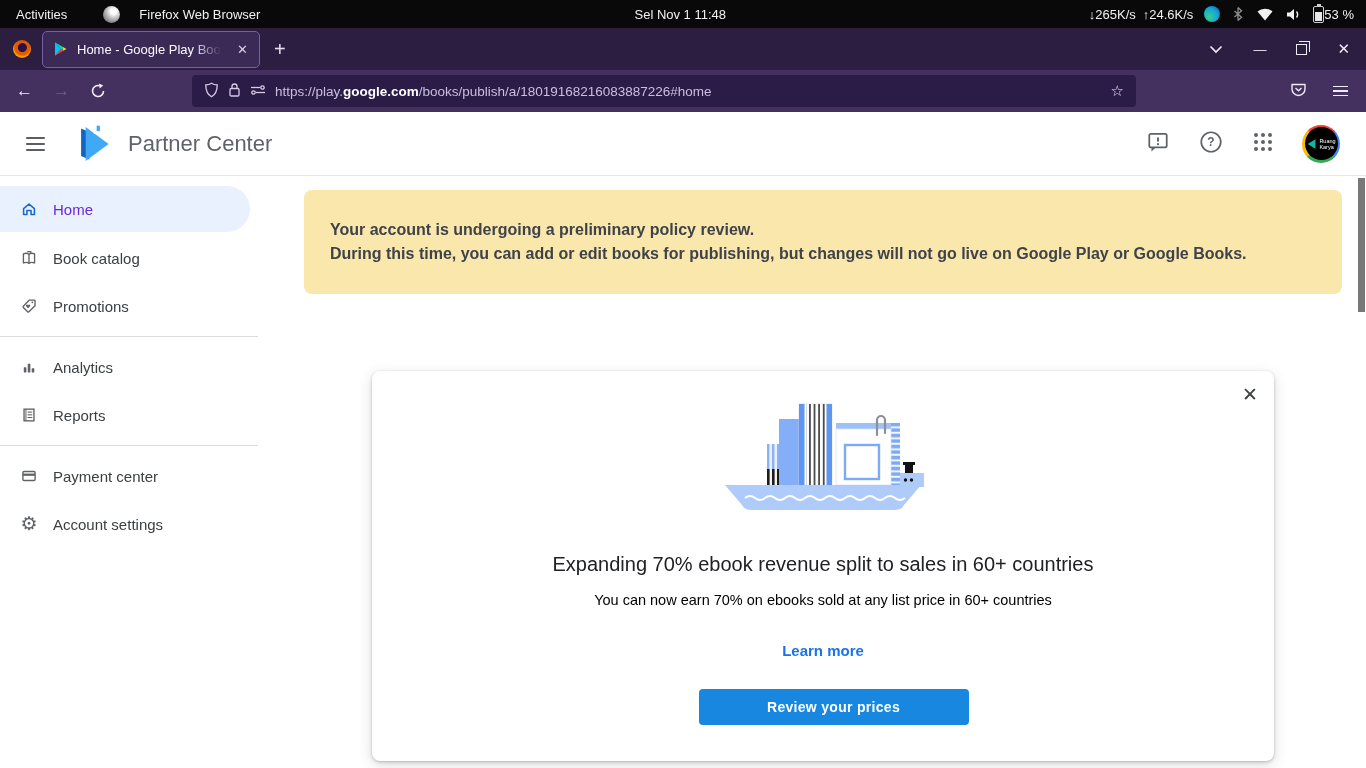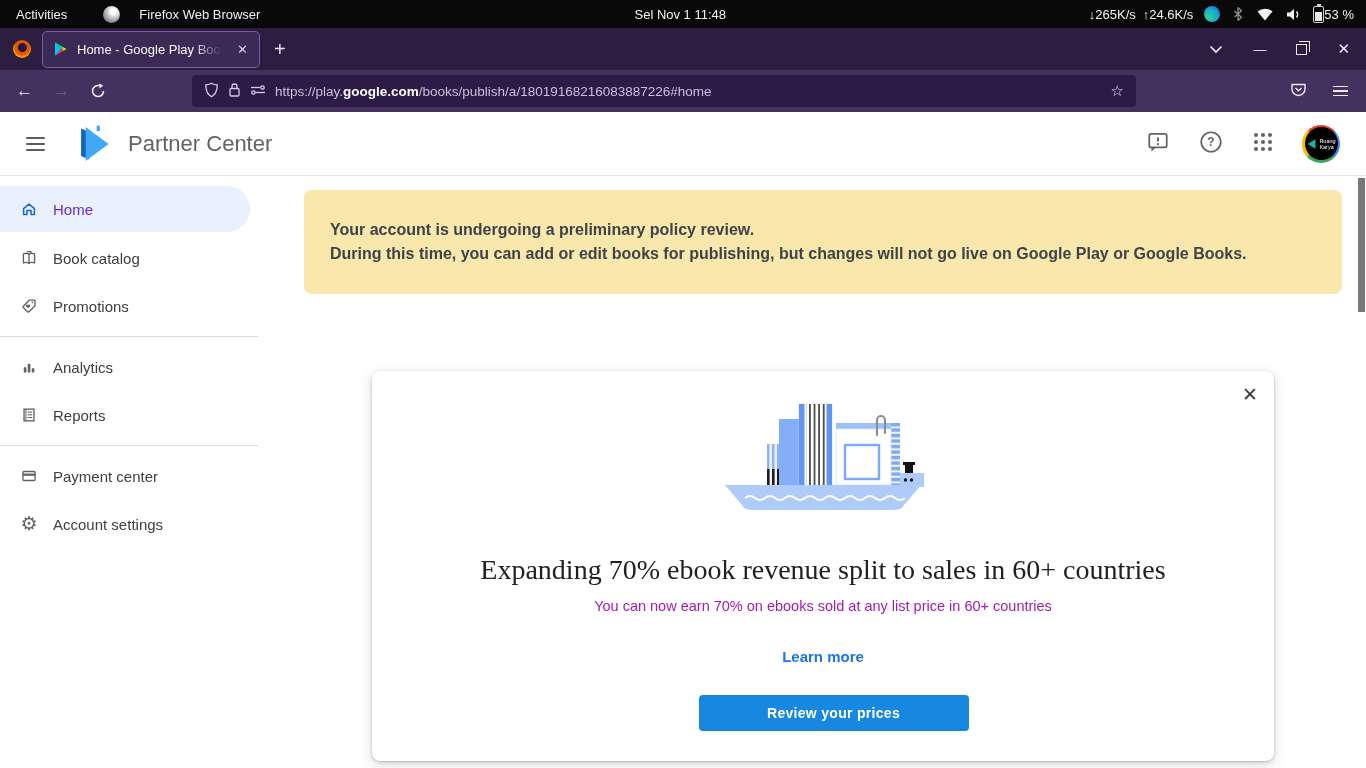--- a/index.html
+++ b/index.html
@@ -87,22 +87,22 @@
   .content { flex:1; position:relative; }
   .banner { margin:14px 24px 0 46px; background:#f9e7ac; border-radius:8px;
     padding:28px 26px; font-size:16px; line-height:24px; color:#3f4349;font-weight:bold; }
   .banner a { color:#37798a; text-decoration:none; }
 
   .modal { width:902px; height:390px; margin:77px 0 0 114px; background:#fff; border-radius:8px;
     box-shadow:0 1px 3px rgba(60,64,67,.3), 0 4px 14px rgba(60,64,67,.18);
     position:relative; text-align:center; }
   .modal-close { position:absolute; top:12px; right:16px; font-size:19px; color:#3c4043; cursor:pointer; }
   .illustration { margin-top:30px; }
-  .modal-title { margin-top:30px; font-size:28px; font-weight:400; color:#202124; line-height:34px;font-family:Liberation Serif, serif; }
-  .modal-sub { margin-top:8px; font-size:14.5px; color:#a21caf; line-height:22px; }
+  .modal-title { margin-top:24px; font-size:20px; font-weight:400; color:#202124; line-height:34px; }
+  .modal-sub { margin-top:8px; font-size:14.5px; color:#000000; line-height:22px; }
   .modal-learn { display:block; margin-top:30px; font-size:15px; font-weight:700; color:#1a73e8;
     text-decoration:none; line-height:20px; }
   .modal-cta { margin-top:28px; width:270px; height:36px; background:#1787e0; color:#fff;
     border:none; border-radius:4px; font-size:14px; font-weight:700; letter-spacing:.3px;
     font-family:"Liberation Sans",sans-serif; cursor:pointer;margin-left:21px; }
 
   .scroll-thumb { position:absolute; right:1px; top:178px; width:7px; height:134px; background:#787878; }
 </style>
 </head>
 <body>

